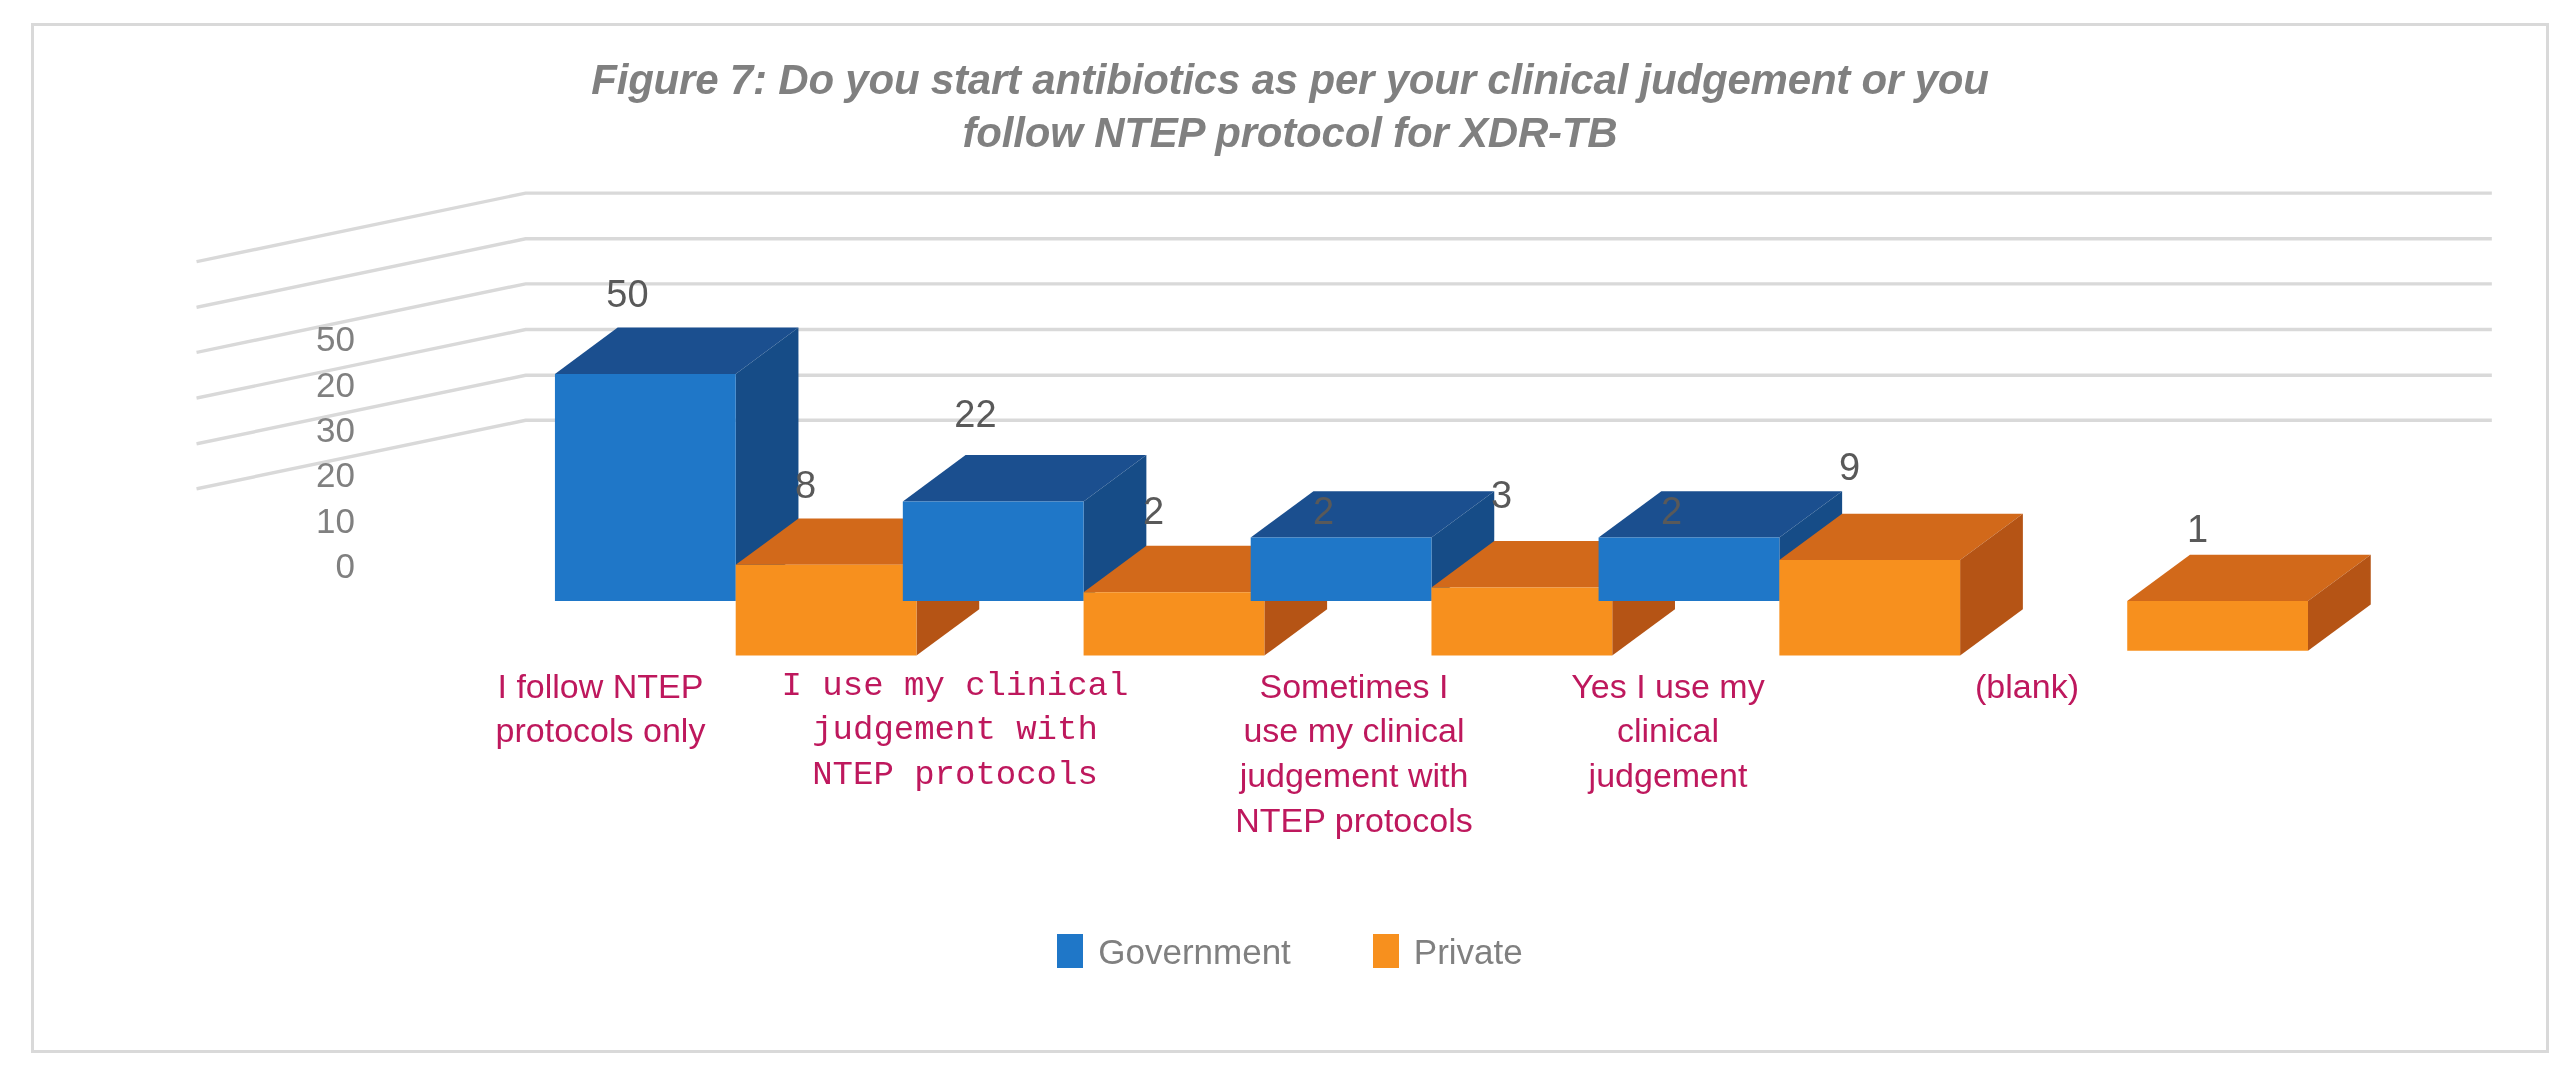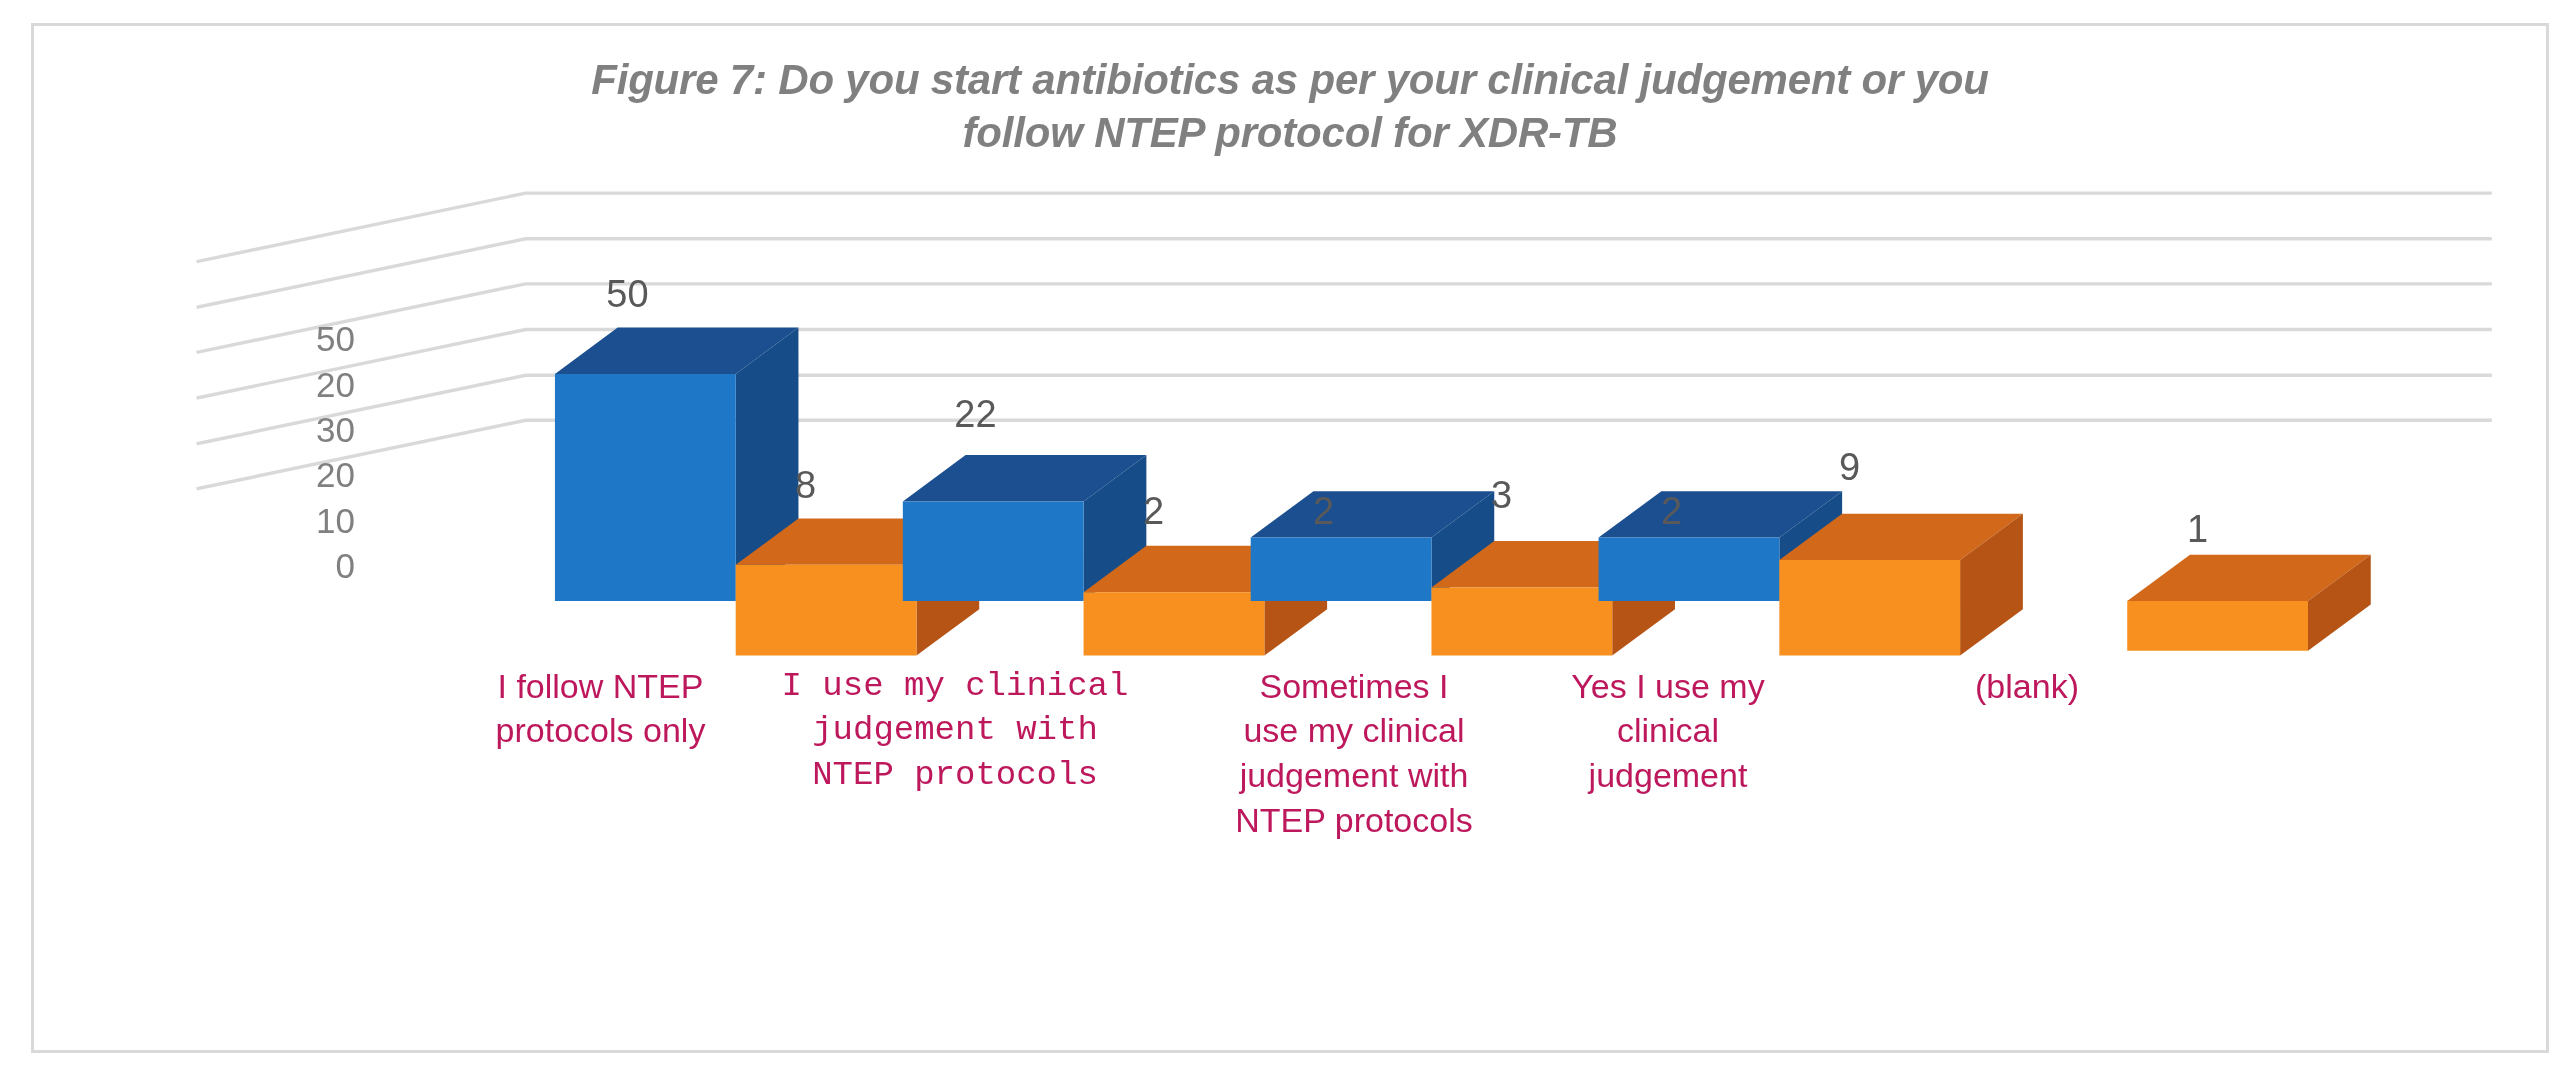--- a/index.html
+++ b/index.html
@@ -200,15 +200,25 @@
 use my clinical
 judgement with
 NTEP protocols</div>
     <div class="cat-label" style="left:1460px; top:638px; width:348px;">Yes I use my
 clinical
 judgement</div>
     <div class="cat-label" style="left:1819px; top:638px; width:348px;">(blank)</div>
 
   </div>
 
+  <div id="legend">
+    <div class="legend-item">
+      <span class="legend-swatch" style="background:#1F77C8;"></span>
+      <span class="legend-text">Government</span>
+    </div>
+    <div class="legend-item">
+      <span class="legend-swatch" style="background:#F7901E;"></span>
+      <span class="legend-text">Private</span>
+    </div>
+  </div>
 
 </div>
 
 
 </body></html>

